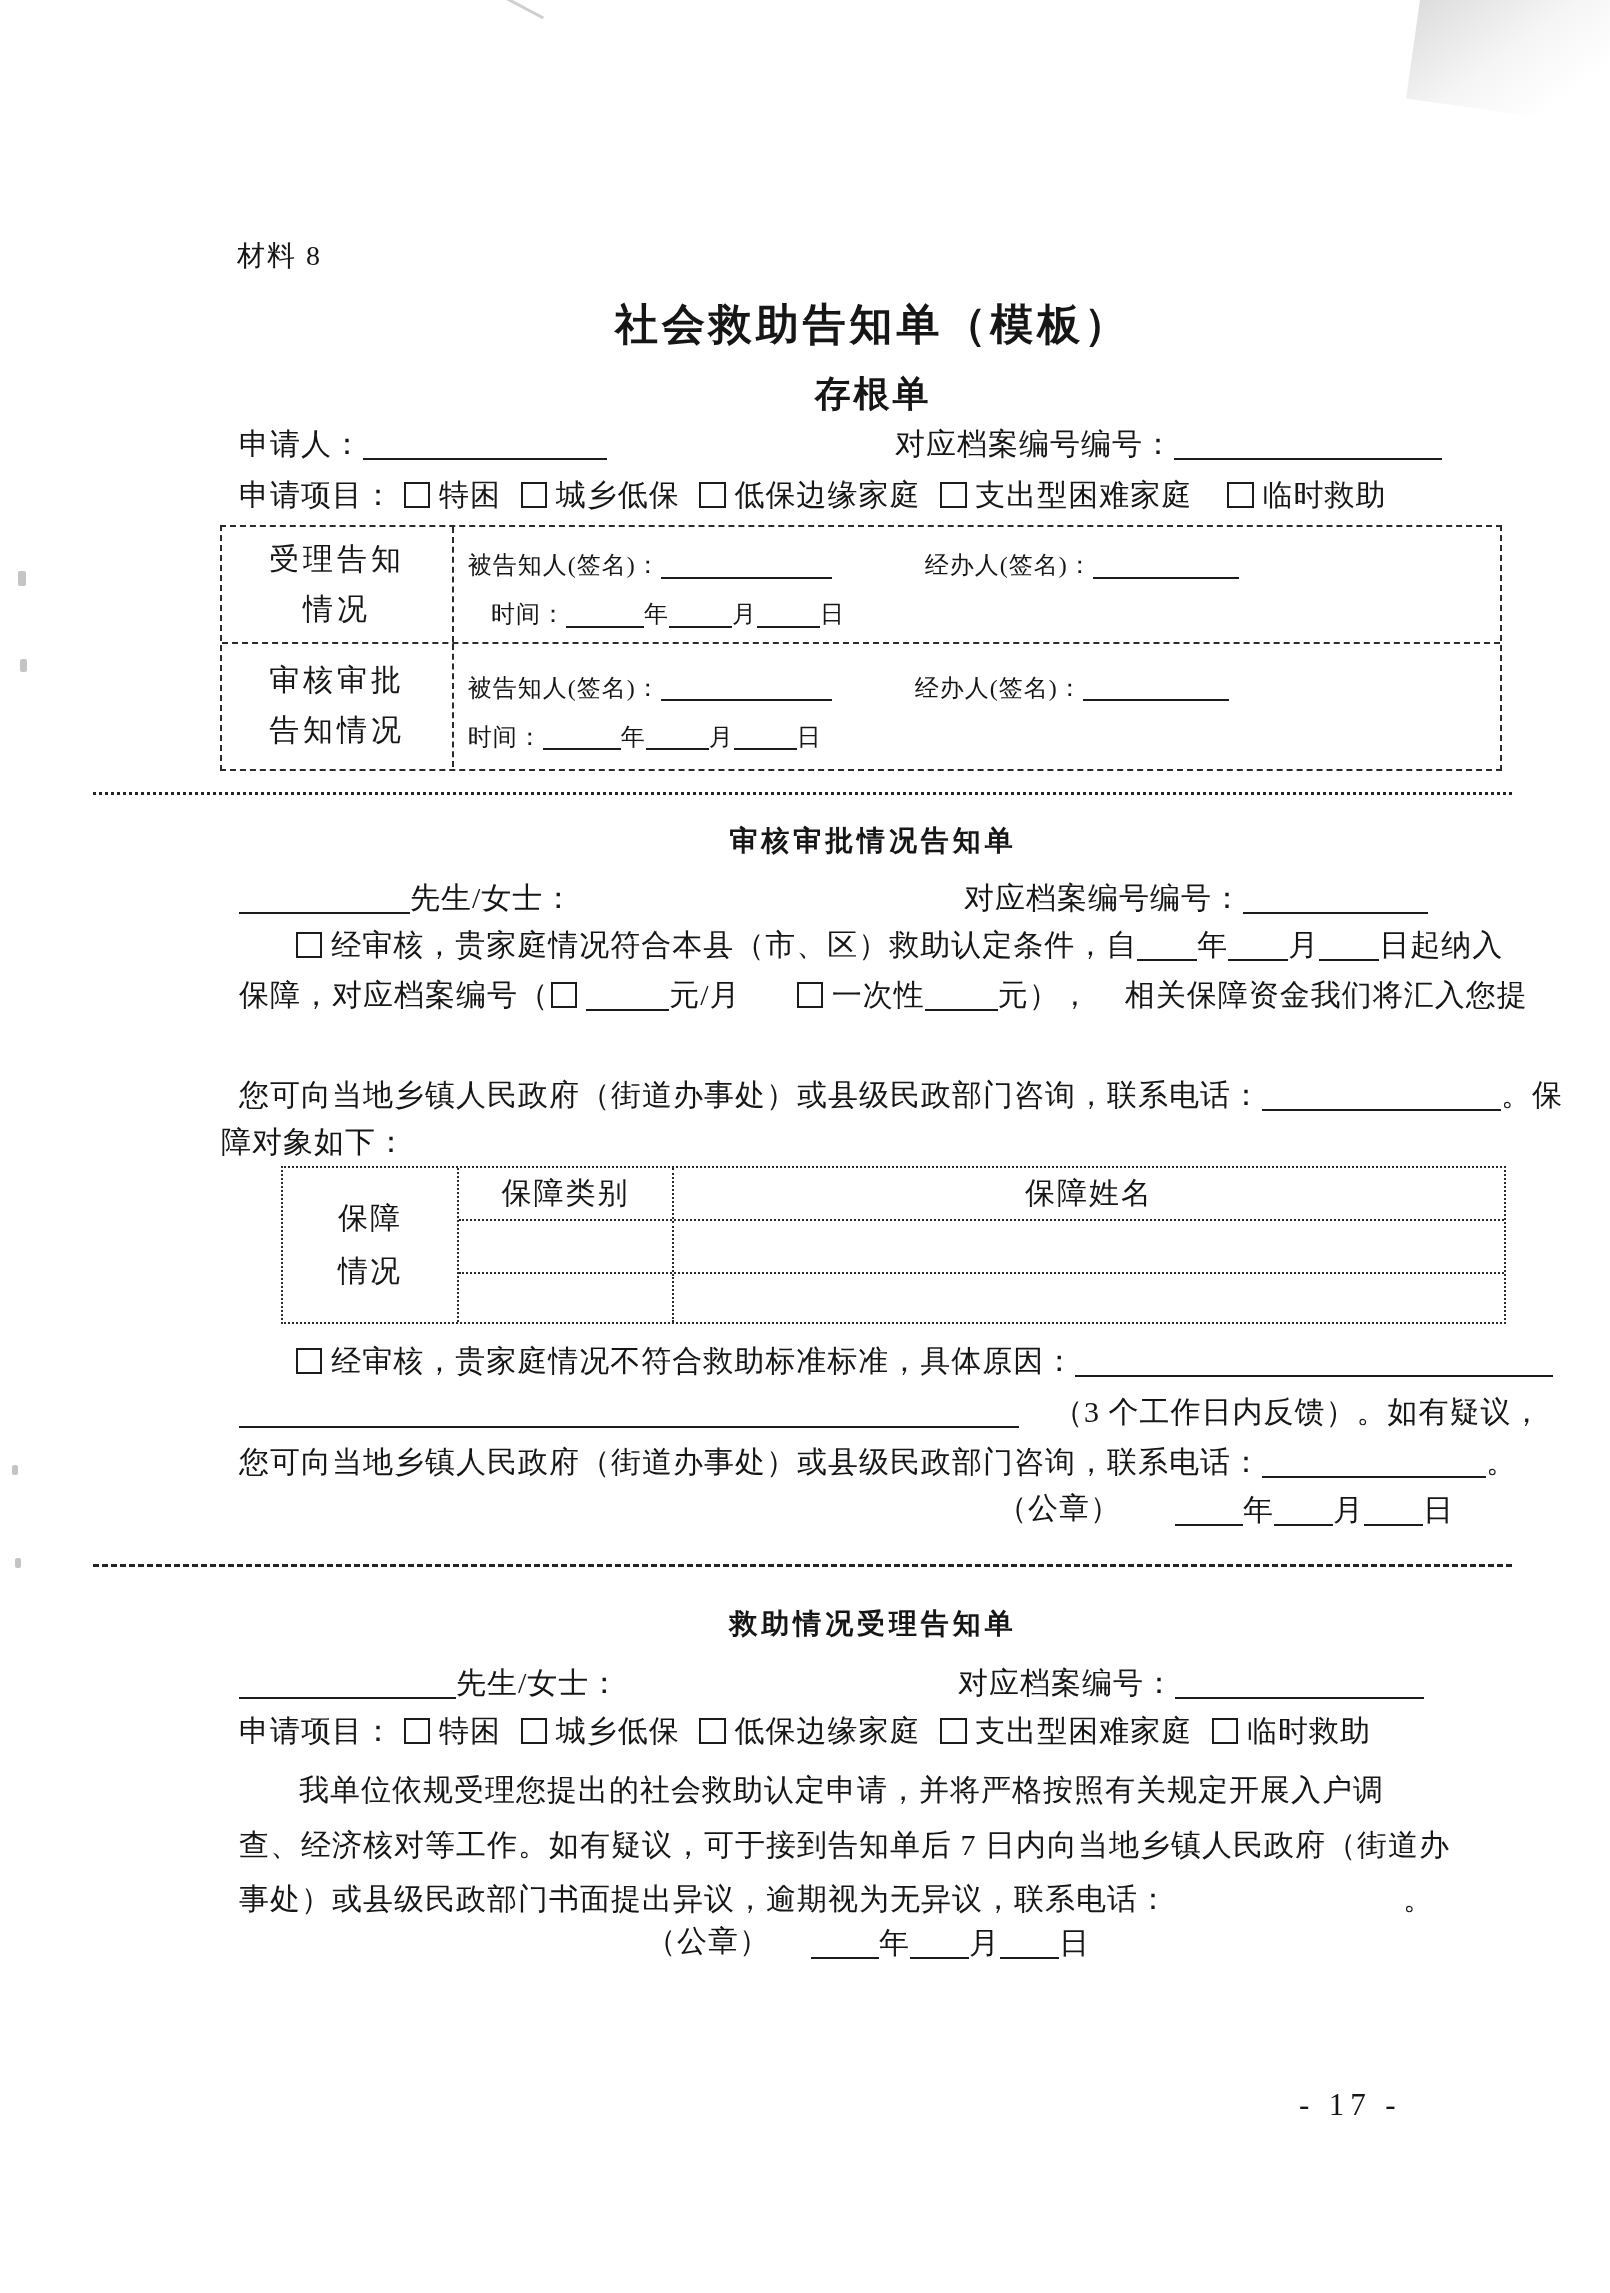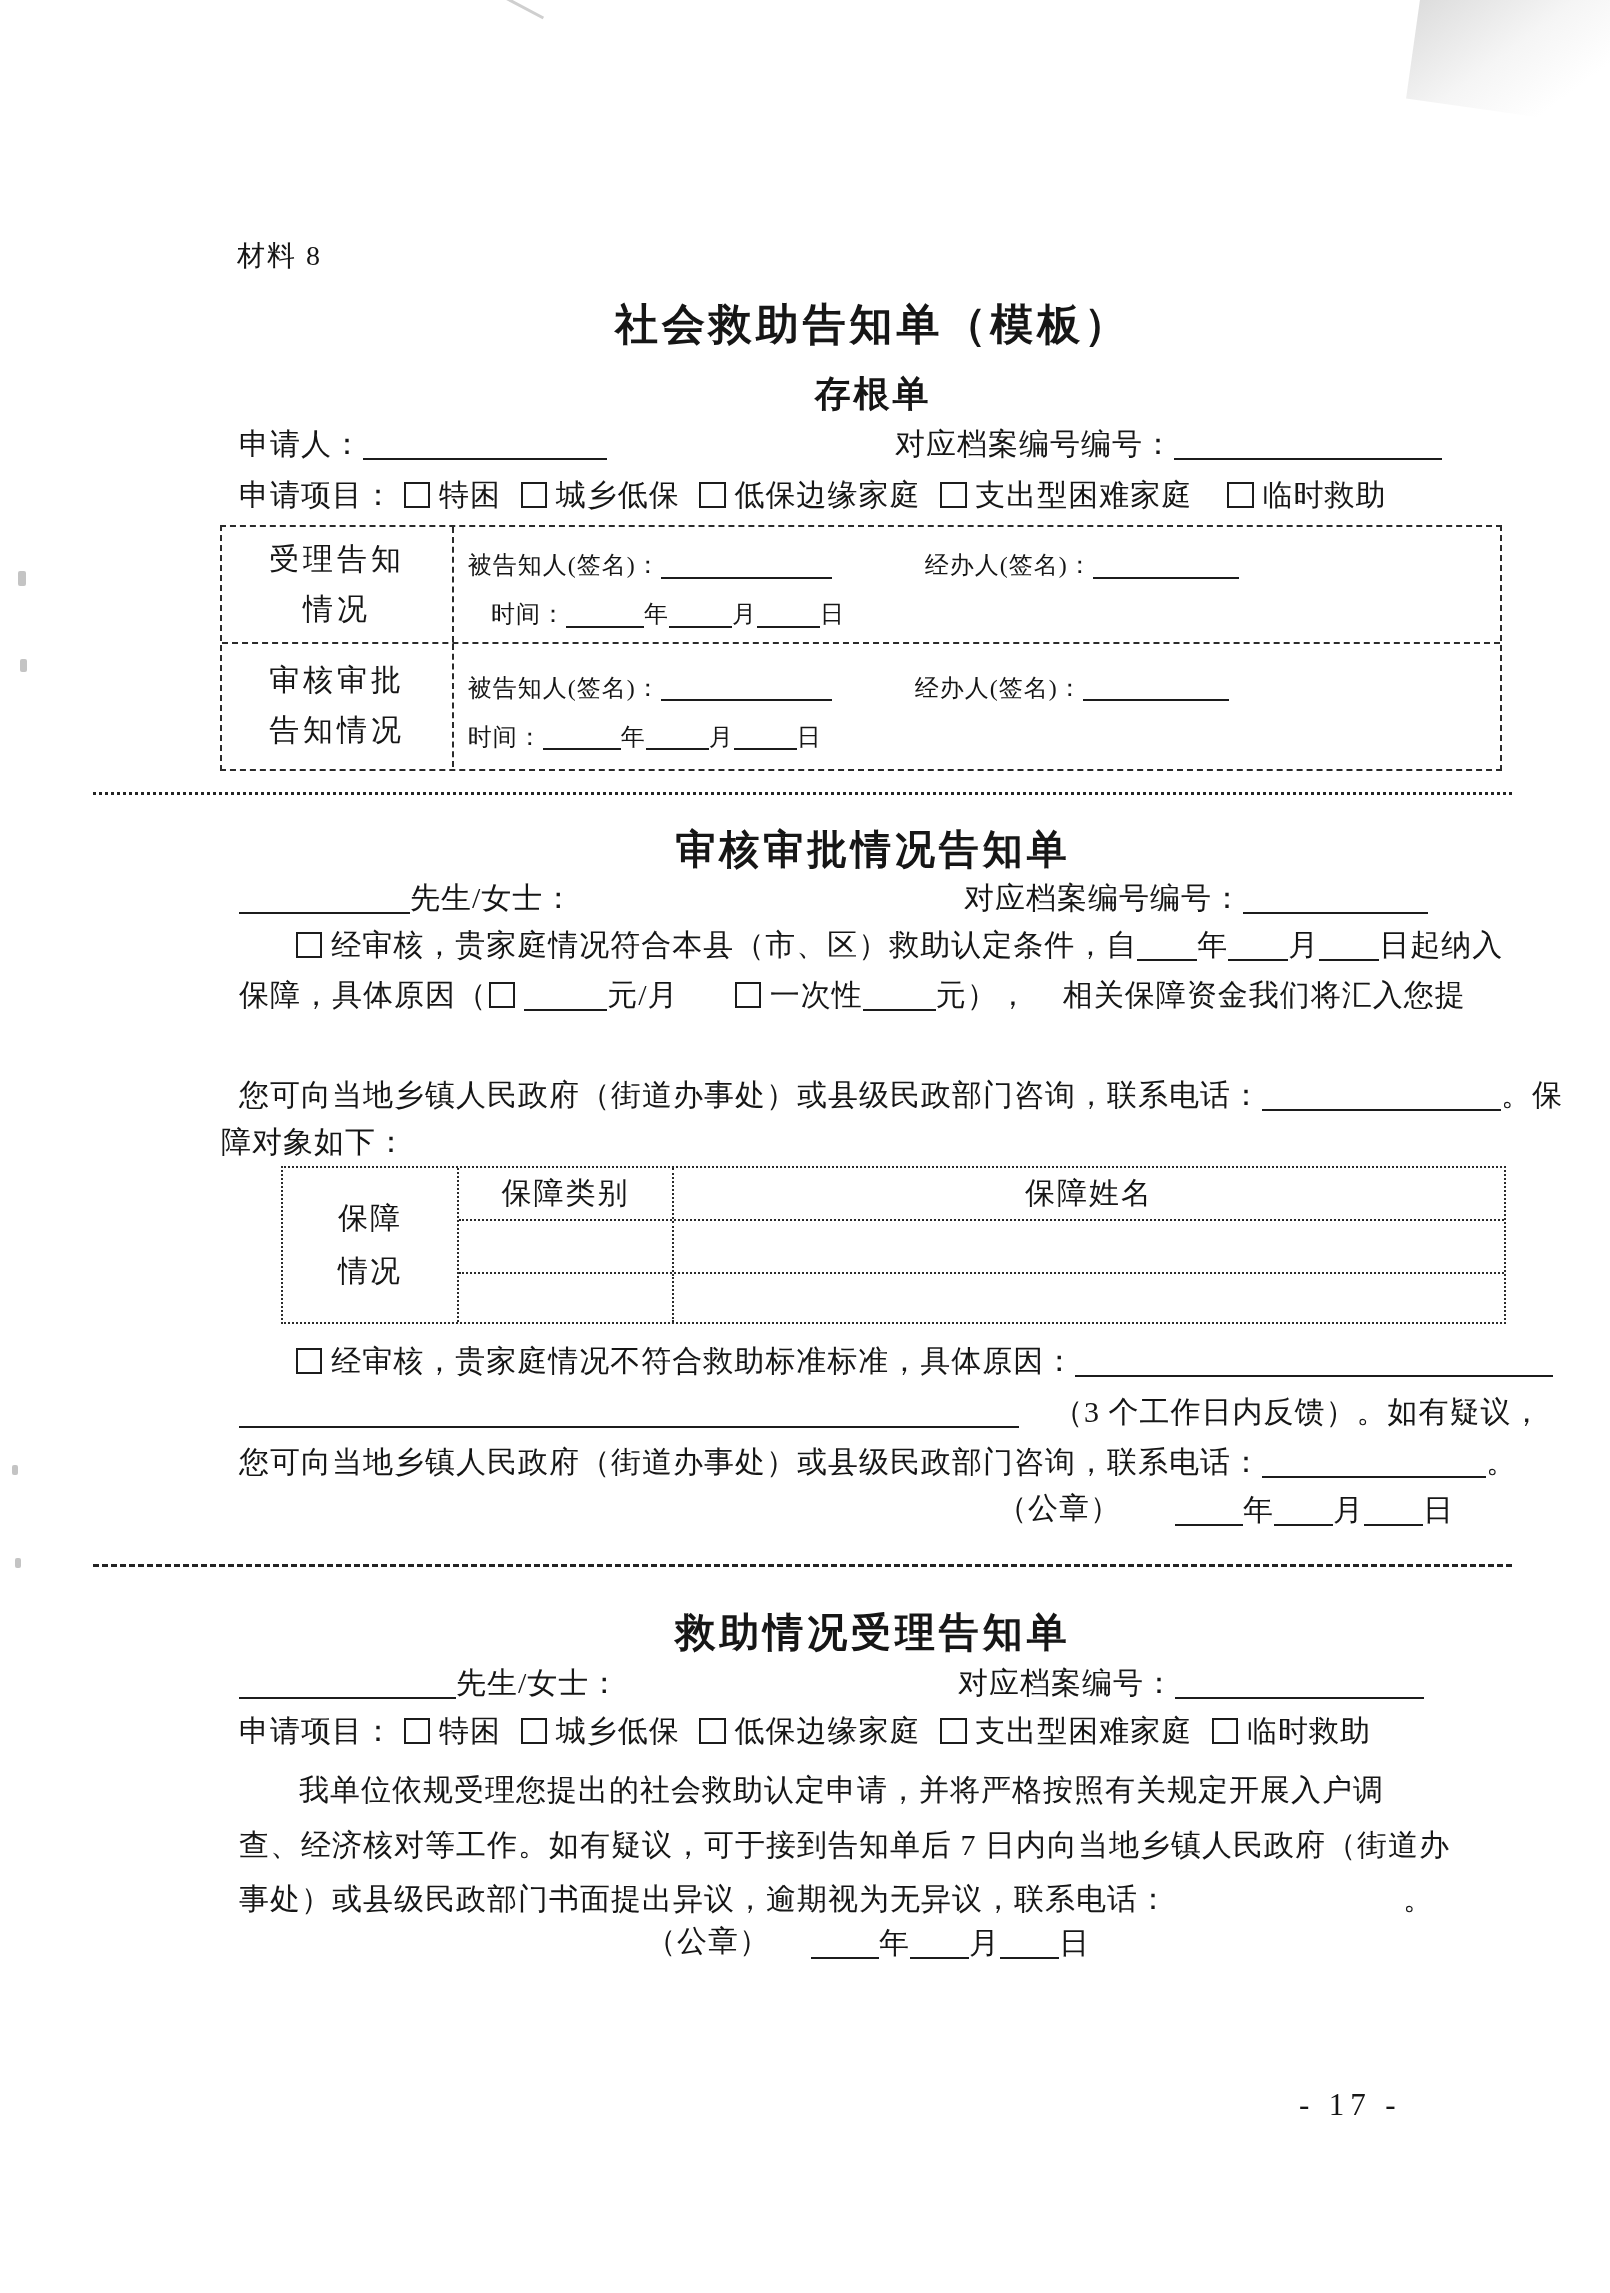--- a/index.html
+++ b/index.html
@@ -9,21 +9,21 @@
     background:#ffffff;
     overflow:hidden;
     font-family:"Liberation Serif","DejaVu Serif",serif;
     color:#161616;
   }
   .abs{position:absolute;white-space:nowrap;}
   .body-text{font-size:30px;letter-spacing:1px;line-height:1;}
   .material{font-size:28px;letter-spacing:2px;}
   .doc-title{left:239px;width:1268px;text-align:center;font-size:43px;font-weight:700;letter-spacing:3.9px;}
   .sub-title{left:239px;width:1268px;text-align:center;font-size:36px;font-weight:700;letter-spacing:2.9px;}
-  .sec-title{left:239px;width:1268px;text-align:center;font-size:40px;font-weight:700;letter-spacing:3.9px;}
+  .sec-title{left:239px;width:1268px;text-align:center;font-size:28px;font-weight:700;letter-spacing:3.9px;}
   
   .bl{display:inline-block;border-bottom:2px solid #1c1c1c;height:31px;vertical-align:-5.9px;}
   
   .gp{display:inline-block;height:9.8px;}
   
   .cb{display:inline-block;width:22.4px;height:22.4px;border:2.9px solid #1c1c1c;vertical-align:-2.9px;margin:0 8.8px 0 2px;}
   
   .stub-table{position:absolute;left:220px;top:525px;width:1278px;height:242px;border:2px dashed #2b2b2b;}
   .stub-row{display:flex;}
   .stub-row.r1{height:115px;}
@@ -122,21 +122,21 @@
     <span class="bl" style="width:171px;"></span><span>先生/女士：</span>
   </div>
   <div class="abs body-text" style="left:964px;top:881px;">
     <span>对应档案编号编号：</span><span class="bl" style="width:185px;"></span>
   </div>
 
   <div class="abs body-text" style="left:239px;top:928px;">
     <span class="cb" style="margin-left:57px;"></span><span>经审核，贵家庭情况符合本县（市、区）救助认定条件，自</span><span class="bl" style="width:60px;"></span><span>年</span><span class="bl" style="width:60px;"></span><span>月</span><span class="bl" style="width:60px;"></span><span>日起纳入</span>
   </div>
   <div class="abs body-text" style="left:239px;top:978px;">
-    <span>保障，具体原因（</span><span class="cb"></span><span class="bl" style="width:83px;"></span><span>元/月</span><span class="gp" style="width:54px;"></span><span class="cb"></span><span>一次性</span><span class="bl" style="width:73px;"></span><span>元），</span><span class="gp" style="width:34px;"></span><span>相关保障资金我们将汇入您提</span>
+    <span>保障，对应档案编号（</span><span class="cb"></span><span class="bl" style="width:83px;"></span><span>元/月</span><span class="gp" style="width:54px;"></span><span class="cb"></span><span>一次性</span><span class="bl" style="width:73px;"></span><span>元），</span><span class="gp" style="width:34px;"></span><span>相关保障资金我们将汇入您提</span>
   </div>
   <div class="abs body-text" style="left:239px;top:1078px;">
     <span>您可向当地乡镇人民政府（街道办事处）或县级民政部门咨询，联系电话：</span><span class="bl" style="width:239px;"></span><span>。保</span>
   </div>
   <div class="abs body-text" style="left:221px;top:1127px;">障对象如下：</div>
 
   <div class="protect-table">
     <div class="pt-label">
       <div>保障</div>
       <div>情况</div>

